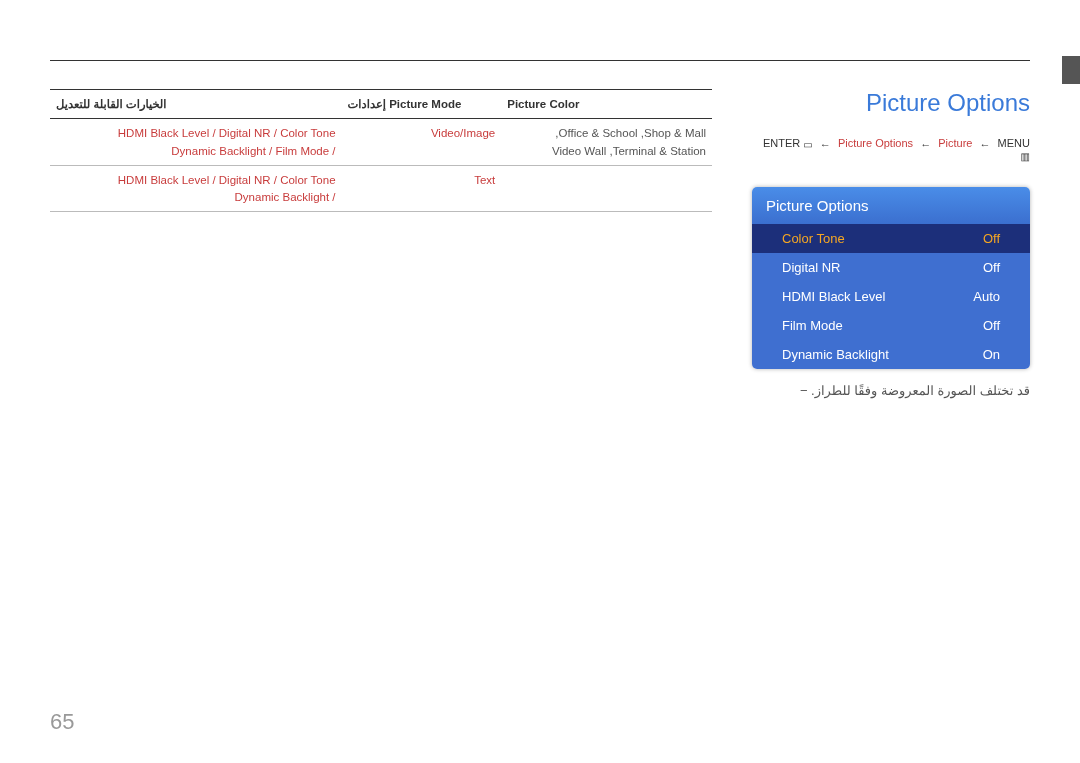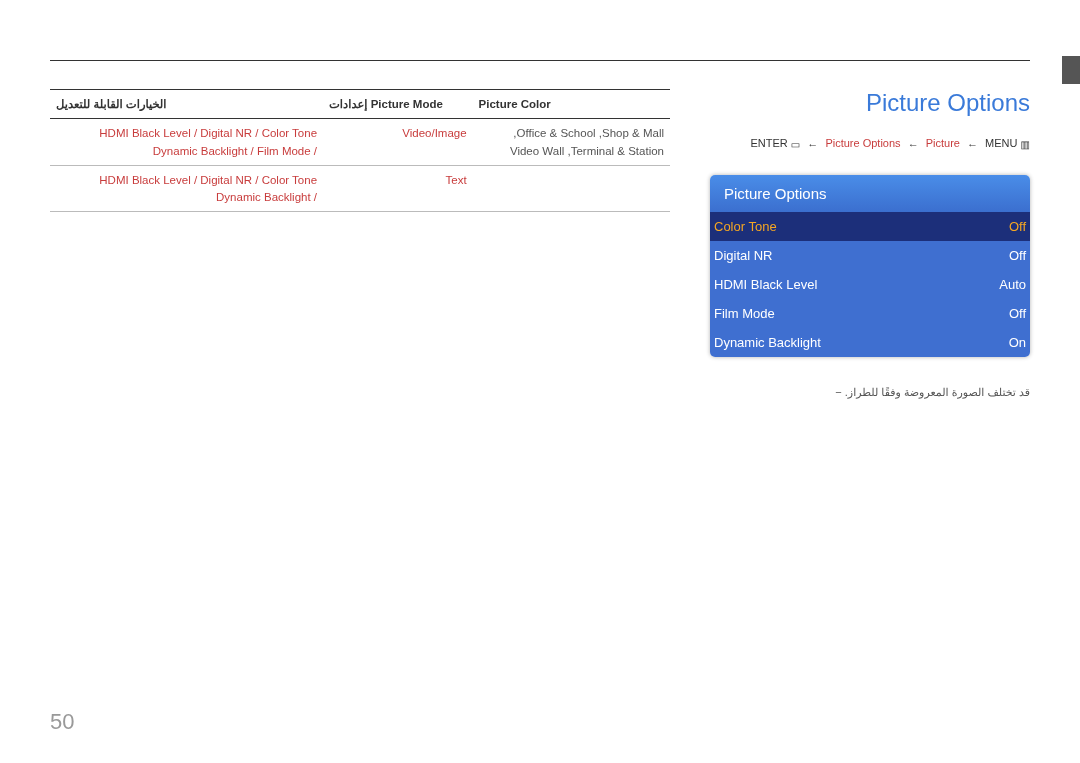--- a/index.html
+++ b/index.html
@@ -24,21 +24,21 @@
     background: #555;
   }
   .content {
     display: flex;
     gap: 40px;
   }
   .left-col {
     flex: 1;
   }
   .right-col {
-    width: 320px;
+    width: 278px;
   }
   .section-title {
     color: #3a7ad9;
     font-size: 24px;
     font-weight: normal;
     text-align: right;
     margin-bottom: 20px;
   }
   .breadcrumb {
     font-size: 11px;
@@ -62,35 +62,35 @@
   }
   .osd-header {
     background: linear-gradient(#4a8de8, #3b6fcf);
     color: #fff;
     font-size: 15px;
     padding: 10px 14px;
   }
   .osd-row {
     display: flex;
     justify-content: space-between;
-    padding: 7px 4px;
+    padding: 7px 30px;
     font-size: 13px;
     color: #fff;
     background: #3f6fd0;
   }
   .osd-row.selected {
     background: #1c2f7a;
     color: #f5a623;
   }
   .osd-row .val { }
   .note {
-    font-size: 11px;
+    font-size: 13px;
     color: #555;
     text-align: right;
-    margin-top: 29px;
+    margin-top: 14px;
     direction: rtl;
   }
 
   
   table {
     width: 100%;
     border-collapse: collapse;
     font-size: 11.5px;
   }
   thead th {
@@ -188,13 +188,13 @@
       <div class="osd-row">
         <span>Dynamic Backlight</span>
         <span class="val">On</span>
       </div>
     </div>
 
     <div class="note">قد تختلف الصورة المعروضة وفقًا للطراز.   −</div>
   </div>
 </div>
 
-<div class="page-num">50</div>
+<div class="page-num">65</div>
 
 </body></html>

